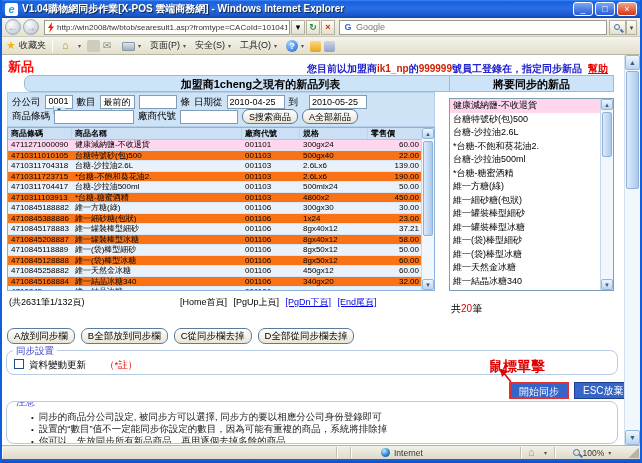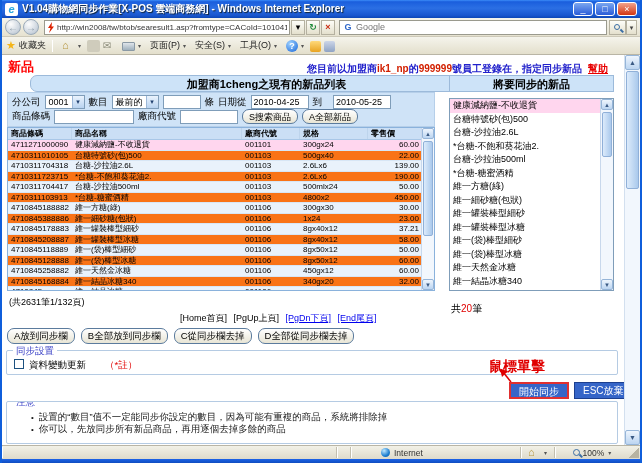--- a/index.html
+++ b/index.html
@@ -59,27 +59,27 @@
   .exic1{background:linear-gradient(#ffd97a,#e8a321);border-radius:2px;width:11px;height:11px;margin-top:1px;}
   .exic2{background:linear-gradient(#cdd6e8,#8fa3c4);border-radius:2px;width:11px;height:11px;margin-top:1px;}
   
   .content{position:relative;height:390px;background:#fff;overflow:hidden;font-size:9px;}
   .page-title{position:absolute;left:6px;top:3px;color:#f00;font-weight:bold;font-size:13px;}
   .login-status{position:absolute;right:32px;top:7px;font-size:10px;font-weight:bold;color:#2222cc;white-space:nowrap;}
   .login-status .red{color:#d22000;}
   .help-link{color:#e80000;text-decoration:underline;margin-left:6px;cursor:pointer;}
   .panel-header{position:absolute;height:17px;background:#cde3f8;border:1px solid #9cbada;
     font-weight:bold;font-size:11px;text-align:center;line-height:16px;color:#000;}
-  .lp-header{left:28px;top:20px;width:473px;border-radius:7px;}
+  .lp-header{left:22px;top:20px;width:473px;border-radius:7px;}
   .rp-header{left:447px;top:20px;width:165px;}
   
   .filters{position:absolute;left:5px;top:37px;width:428px;height:35px;background:#cfe3f7;
     border:1px solid #b6cfe9;padding:2px 4px;display:flex;flex-direction:column;justify-content:space-around;}
   .frow{display:flex;align-items:center;gap:4px;white-space:nowrap;font-size:9.5px;}
-  .xsel{display:inline-flex;align-items:center;background:#fff;border:1px solid #7f9db9;height:14px;}
+  .xsel{display:inline-flex;align-items:center;background:#fff;border:1px solid #7f9db9;height:14px;flex-direction:column;}
   .xsel .val{padding:0 3px;font-size:9px;}
   .xsel .arr{width:12px;height:12px;background:linear-gradient(#eaf3fd,#b9d3f0);border-left:1px solid #9db8d8;
     color:#20406f;font-size:7px;display:flex;align-items:center;justify-content:center;}
   .xinput{background:#fff;border:1px solid #7f9db9;height:14px;font-size:9px;padding:0 2px;outline:none;}
   .xbtn{background:linear-gradient(#ffffff,#e8e5d5);border:1px solid #5b7b9d;border-radius:7px;
     font-size:9px;height:15px;line-height:12px;padding:0 6px;cursor:pointer;}
   
   .ptable{position:absolute;left:5px;top:72px;width:428px;height:164px;border:1px solid #8ab2dc;background:#fff;}
   .thead{display:grid;grid-template-columns:64px 170px 58px 68px 55px;height:12px;background:#cbdff5;
     border-bottom:1px solid #a9c7e7;font-weight:bold;font-size:8px;line-height:12px;}
@@ -94,36 +94,36 @@
   .trow .c-price{text-align:right;padding-right:4px;}
   
   .vscroll{position:absolute;top:0;bottom:0;width:13px;right:0;background:#f2f7fd;border-left:1px solid #c8d8ec;}
   .sbtn{position:absolute;left:0;right:0;height:11px;background:linear-gradient(#eef5fd,#bcd5f1);
     border:1px solid #96b5d8;border-radius:2px;color:#3a5a84;font-size:6px;text-align:center;line-height:10px;}
   .sbtn.up{top:0;} .sbtn.down{bottom:0;}
   .sthumb{position:absolute;left:1px;right:1px;background:linear-gradient(90deg,#dcebfb,#aac9ec);
     border:1px solid #90b0d8;border-radius:2px;}
   
   .pgline{position:absolute;left:7px;top:241px;width:426px;font-size:9px;white-space:nowrap;}
-  .pgline .links{position:absolute;left:156px;top:16px;padding-left:15px;}
+  .pgline .links{position:absolute;left:156px;top:0;padding-left:15px;}
   .pgline .plain{color:#000;margin-right:4px;}
   .pgline a{color:#0000ee;text-decoration:underline;margin-right:4px;cursor:pointer;}
   
   .synclist{position:absolute;left:447px;top:43px;width:165px;height:193px;background:#fff;
     border:1px solid #7f9db9;}
   .sitems{position:absolute;left:0;top:0;right:13px;bottom:0;overflow:hidden;}
   .sync-item{height:13.5px;line-height:13.5px;font-size:9px;padding-left:3px;white-space:nowrap;overflow:hidden;}
   .sync-item.pink{background:#ffd6ee;}
   .sync-count{position:absolute;left:449px;top:247px;font-size:10px;color:#000;}
   .sync-count .red{color:#e00000;}
   
   .actions{position:absolute;left:5px;top:273px;display:flex;gap:6px;}
   .actions .xbtn{height:16px;font-size:9.5px;}
   
-  .fset{position:absolute;border:1px solid #b5cbe3;border-radius:2px;}
+  .fset{position:absolute;border:1px solid #b5cbe3;border-radius:8px;}
   .fset .legend{position:absolute;top:-6px;left:6px;background:#fff;padding:0 3px;color:#3a41c6;font-size:9.5px;}
   .fs-sync{left:4px;top:295px;width:612px;height:25px;}
   .cbrow{display:flex;align-items:flex-start;gap:5px;margin:8px 0 0 7px;font-size:9.5px;}
   .cbox{width:10px;height:10px;background:#fff;border:1px solid #1c5180;}
   .notemark{color:#e00000;margin-left:14px;}
   .hint{position:absolute;left:487px;top:303px;color:#e00000;font-weight:bold;font-size:14px;}
   .hint-arrow{position:absolute;left:497px;top:314px;}
   .bluebtn{position:absolute;top:327px;height:17px;background:#3565c8;color:#fff;font-size:10px;
     border:1px solid #1c3f8f;padding:0 8px;line-height:15px;cursor:pointer;}
   .startbtn{left:507px;border:2px solid #e03030;}
@@ -440,20 +440,21 @@
     <svg class="hint-arrow" width="16" height="14">
       <line x1="12" y1="13" x2="4" y2="3" stroke="#e00000" stroke-width="1.5"></line>
       <polygon points="1,0 9,2 3,8" fill="#e00000"></polygon>
     </svg>
     <button class="bluebtn startbtn">開始同步</button>
     <button class="bluebtn cancelbtn">ESC放棄</button>
 
     <div class="fset fs-notice">
       <span class="legend">注意</span>
       <ul class="bullets">
+          <li>同步的商品分公司設定, 被同步方可以選擇, 同步方的要以相應分公司身份登錄即可</li>
           <li>設置的“數目”值不一定能同步你設定的數目，因為可能有重複的商品，系統將排除掉</li>
           <li>你可以，先放同步所有新品商品，再用逐個去掉多餘的商品</li>
         </ul>
     </div>
 
     <div class="pagescroll">
       <span class="sbtn up">▲</span>
       <span class="sthumb" style="top:16px;height:118px;"></span>
       <span class="sbtn down">▼</span>
     </div>

